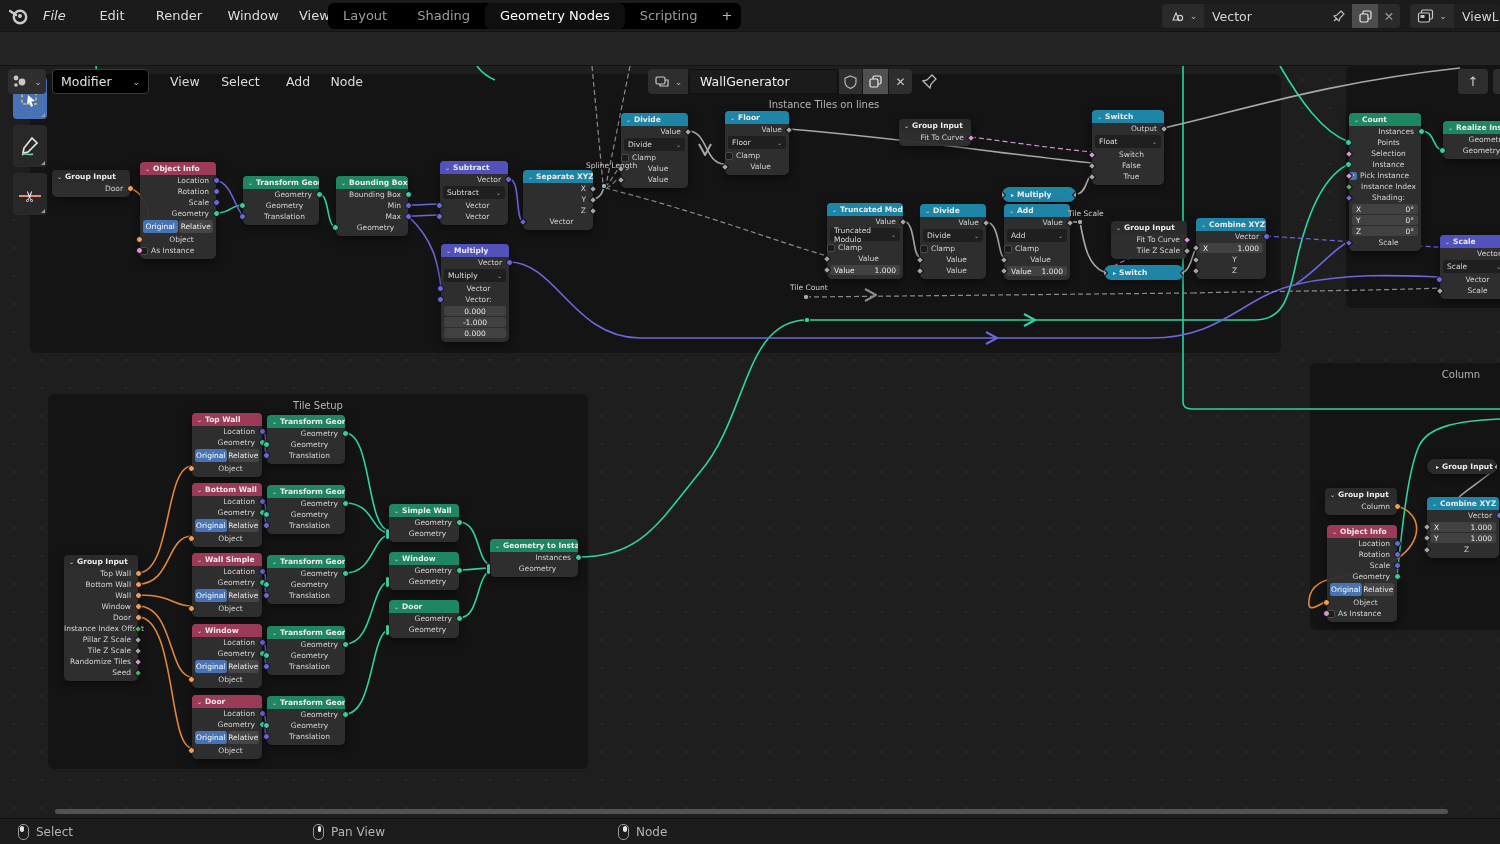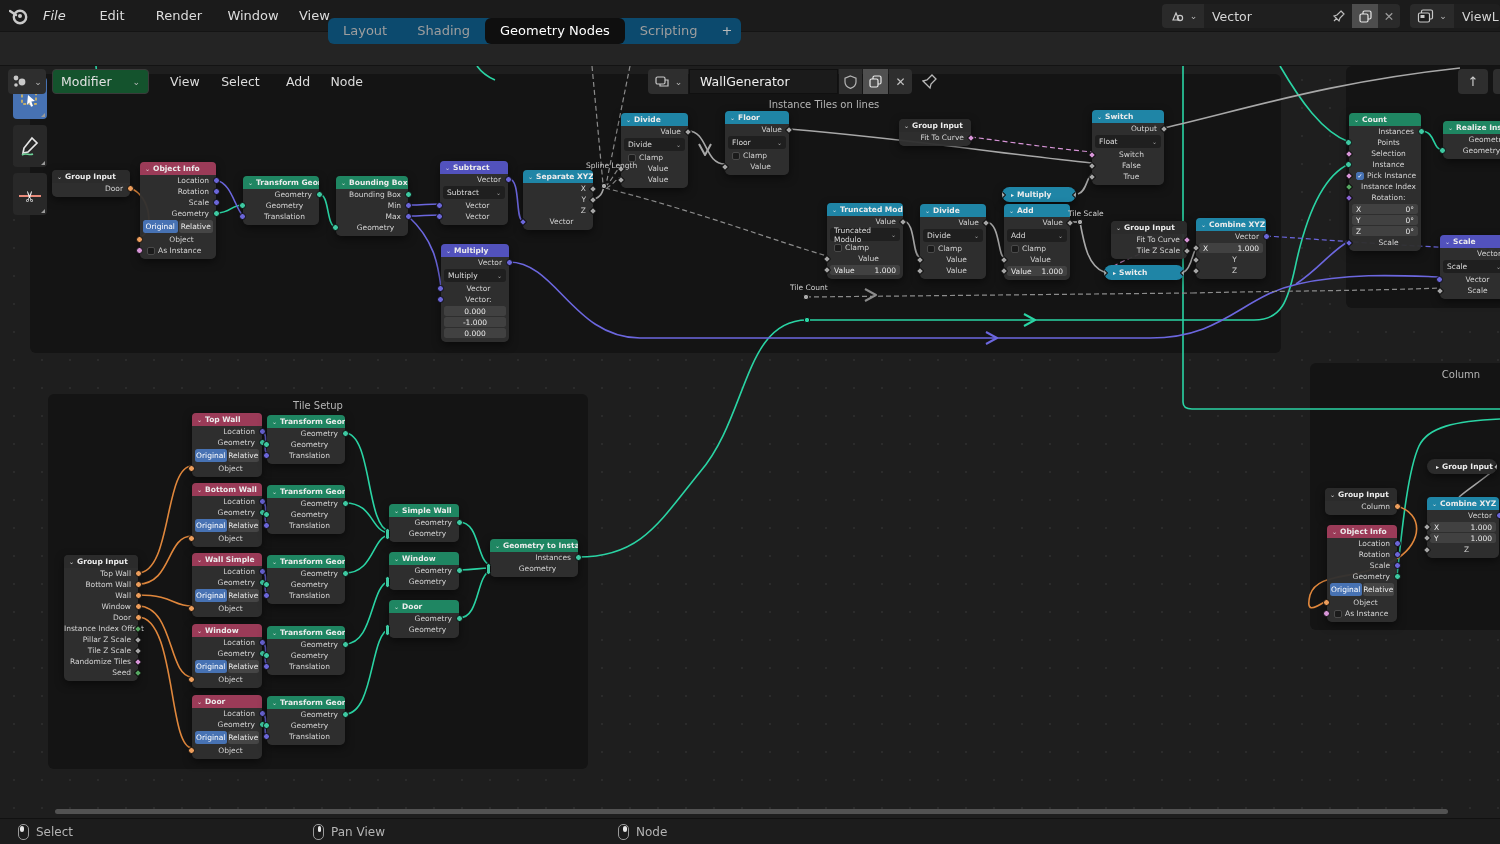--- a/index.html
+++ b/index.html
@@ -2,33 +2,33 @@
 <html><head>
 <meta charset="utf-8">
 <style>
   html,body{margin:0;padding:0;background:#101010}
   *{box-sizing:border-box}
   .stage{position:relative;width:1500px;height:844px;overflow:hidden;background:#1d1d1d;
          font-family:"DejaVu Sans",sans-serif;-webkit-font-smoothing:antialiased}
   
   .topbar{position:absolute;left:0;top:0;width:100%;height:32px;background:#1b1b1b;z-index:30;border-bottom:1px solid #141414}
   .menu-item{position:absolute;top:0;height:32px;line-height:32px;color:#dcdcdc;font-size:13px;padding:0 10px;cursor:default}
-  .tabstrip{position:absolute;top:18px;height:26px;background:#0c4a6e;border-radius:6px;display:flex;align-items:stretch;z-index:31}
+  .tabstrip{position:absolute;top:3px;height:26px;background:#000000;border-radius:6px;display:flex;align-items:stretch;z-index:31}
   .tab{padding:0 15px;line-height:26px;font-size:13px;color:#9e9e9e;border-radius:6px;white-space:nowrap}
   .tab.active{background:#0f0f0f;color:#fff}
   .tab.add{padding:0 9px;color:#bbb}
   .idwidget{position:absolute;top:4px;height:24px;display:flex;z-index:31}
   .idwidget .seg{height:24px;display:flex;align-items:center;justify-content:center;background:#2a2a2a;color:#d5d5d5;font-size:12.5px}
   .idwidget .seg.field{background:#1f1f1f;justify-content:flex-start;padding:0 8px}
   .idwidget .seg.lit{background:#4d4d4d}
   .idwidget .seg:first-child{border-radius:4px 0 0 4px}
   .idwidget .seg:last-child{border-radius:0 4px 4px 0}
   .header2{position:absolute;left:0;top:32px;width:100%;height:34px;background:#242424;z-index:29;border-bottom:1px solid #131313}
   .h2menu{position:absolute;top:34px;height:32px;line-height:32px;color:#dcdcdc;font-size:12.5px;padding:0 10px}
-  .dropdown{position:absolute;background:#14532d;border:1px solid #3a3a3a;border-radius:4px;color:#e2e2e2;
+  .dropdown{position:absolute;background:#000000;border:1px solid #3a3a3a;border-radius:4px;color:#e2e2e2;
             font-size:12.5px;display:flex;align-items:center;justify-content:space-between;padding:0 8px}
   .btnbox{position:absolute;background:#2e2e2e;border-radius:4px;display:flex;align-items:center;justify-content:center;color:#cfcfcf}
   .treename{position:absolute;background:#1b1b1b;border:1px solid #101010;color:#efefef;font-size:12.5px;
             display:flex;align-items:center;padding:0 10px}
   .chev{font-size:9px;color:#bbb;margin-left:5px}
   
   .canvas-bg{position:absolute;left:0;top:66px;width:1500px;height:752px;background-color:#1e1e1e;z-index:0;
      background-image:radial-gradient(circle,#2b2b2b 1px,transparent 1.3px);background-size:28px 28px}
   .frame{position:absolute;background:#141414;border-radius:6px;z-index:1}
   .frame-label{position:absolute;transform:translateX(-50%);font-size:10px;color:#b5b5b5;z-index:2;white-space:nowrap}
@@ -42,21 +42,21 @@
   .node .hd .ar{font-size:6px;margin-right:3px;opacity:.85}
   .row{height:11px;line-height:11px;position:relative;white-space:nowrap}
   .row.out{text-align:right;padding-right:7px}
   .row.in,.row.lbl{text-align:center;padding-left:7px}
   .selrow{height:13px;margin:1px 3px;background:#1f1f1f;border-radius:3px;display:flex;align-items:center;
           justify-content:space-between;padding:0 4px;position:relative;color:#ddd}
   .selrow .sv{font-size:6px;color:#aaa}
   .btnsrow{height:13px;margin:1px 3px;display:flex;gap:1px;position:relative}
   .btnsrow span{flex:1;text-align:center;line-height:13px;border-radius:2.5px;background:#454545;color:#e8e8e8}
   .btnsrow span.act{background:#4772b3;color:#fff}
-  .chkrow{height:11px;display:flex;align-items:center;gap:3px;padding-left:7px;position:relative}
+  .chkrow{height:11px;display:flex;align-items:center;gap:3px;padding-left:0;position:relative}
   .chkbox{width:8px;height:8px;border-radius:2px;background:#1b1b1b;border:1px solid #4a4a4a;display:flex;
           align-items:center;justify-content:center;font-size:6px;color:#fff;line-height:6px}
   .chkbox.on{background:#4772b3;border-color:#4772b3}
   .fldrow{height:10px;margin:1px 3px;background:#414141;border-radius:2.5px;display:flex;align-items:center;
           justify-content:space-between;padding:0 4px;position:relative;color:#eaeaea}
   .fldrow.center{justify-content:center}
   .sock{position:absolute;width:7px;height:7px;border-radius:50%;border:1px solid #0d0d0d;z-index:4}
   .sock.dia{width:6px;height:6px;border-radius:1px;transform:rotate(45deg)}
   .sock.multi{width:5px;height:12px;border-radius:3px}
   .node.pill{height:15px;border-radius:8px;padding:0 9px;line-height:15px;font-weight:bold;color:#ededed;white-space:nowrap;overflow:hidden}
@@ -402,21 +402,21 @@
         <span class="sock dia" style="background: rgb(216, 149, 216); top: 37.5px; left: -3px;"></span>
         <div class="row in">Instance</div>
         <span class="sock" style="background: rgb(62, 201, 162); top: 48px; left: -4px;"></span>
         <div class="chkrow">
           <span class="chkbox on">✓</span>
           <span>Pick Instance</span>
         </div>
         <span class="sock dia" style="background: rgb(216, 149, 216); top: 59.5px; left: -3px;"></span>
         <div class="row in">Instance Index</div>
         <span class="sock dia" style="background: rgb(86, 168, 98); top: 70.5px; left: -3px;"></span>
-        <div class="row lbl">Rotation:</div>
+        <div class="row lbl">Shading:</div>
         <span class="sock dia" style="background: rgb(138, 99, 212); top: 81.5px; left: -3px;"></span>
         <div class="fldrow">
           <span>X</span>
           <span>0°</span>
         </div>
         <div class="fldrow">
           <span>Y</span>
           <span>0°</span>
         </div>
         <div class="fldrow">

